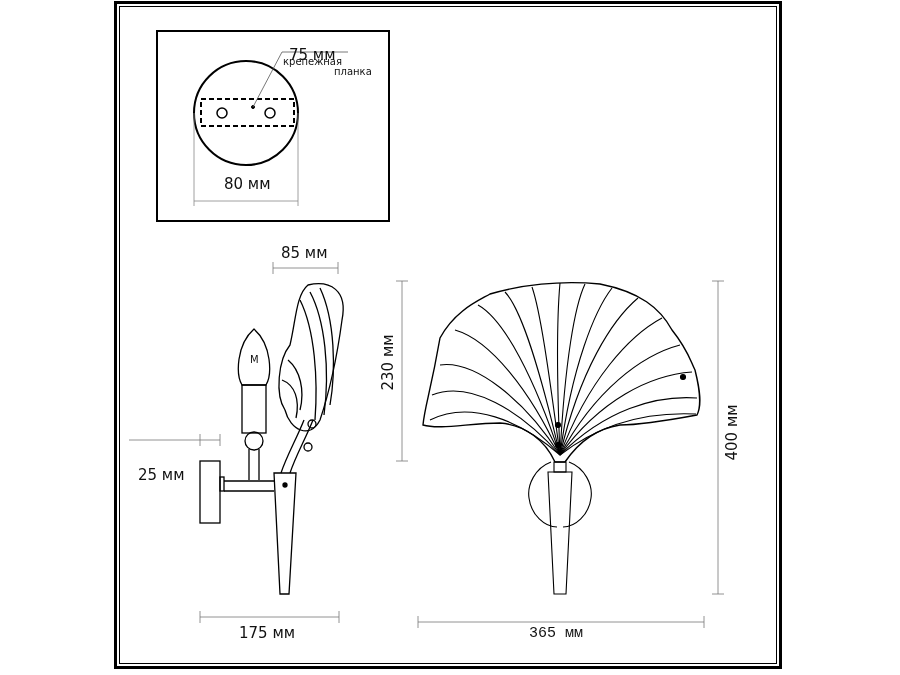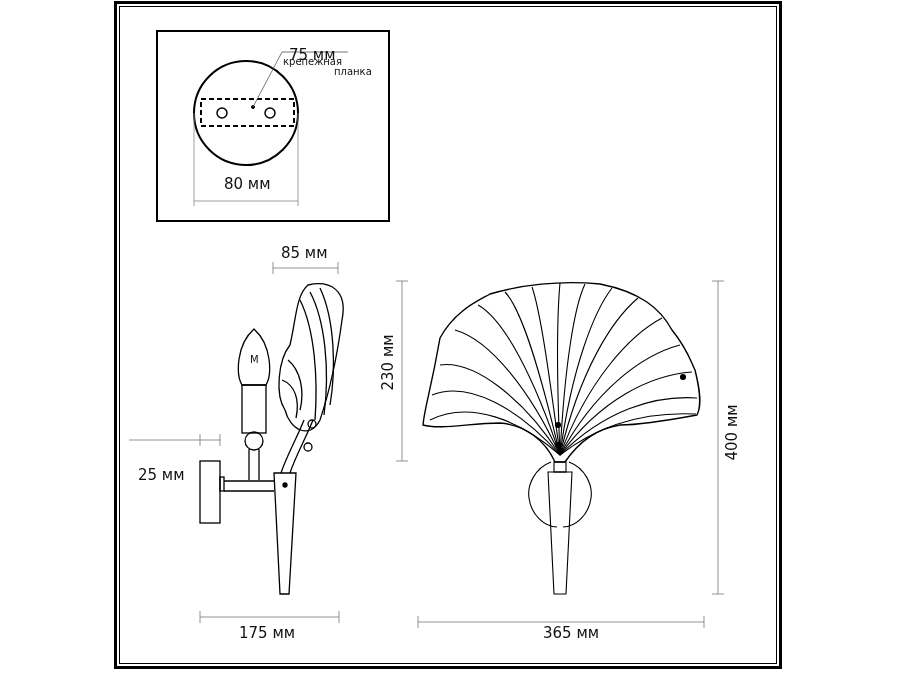--- a/index.html
+++ b/index.html
@@ -115,13 +115,13 @@
 <div class="lbl small" style="left:293px;top:67px;margin-left:41px;">планка</div>
 <div class="lbl" style="left:224px;top:171px;margin-top:6px;">80 мм</div>
 
 <div class="lbl" style="left:281px;top:246px;text-align:center;">85 мм</div>
 <div class="lbl" style="left:138px;top:424px;margin-top:44px;">25 мм</div>
 <div class="lbl" style="left:239px;top:626px;text-align:right;">175 мм</div>
 <div class="lbl small" style="left:250px;top:355px;">M</div>
 
 <div class="lbl vert" style="left:360px;top:355px;">230 мм</div>
 <div class="lbl vert" style="left:704px;top:425px;">400 мм</div>
-<div class="lbl" style="left:543px;top:626px;">365 мм</div>
+<div class="lbl" style="left:529px;top:626px;font-family:Liberation Mono, monospace;">365 мм</div>
 
 </body></html>

